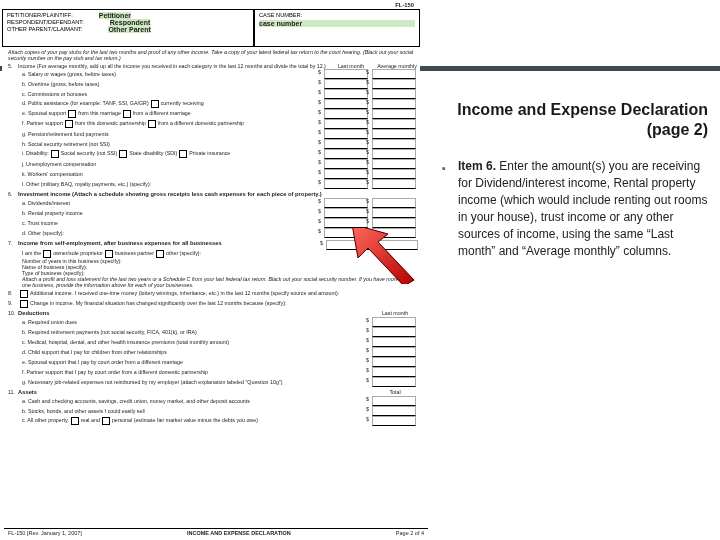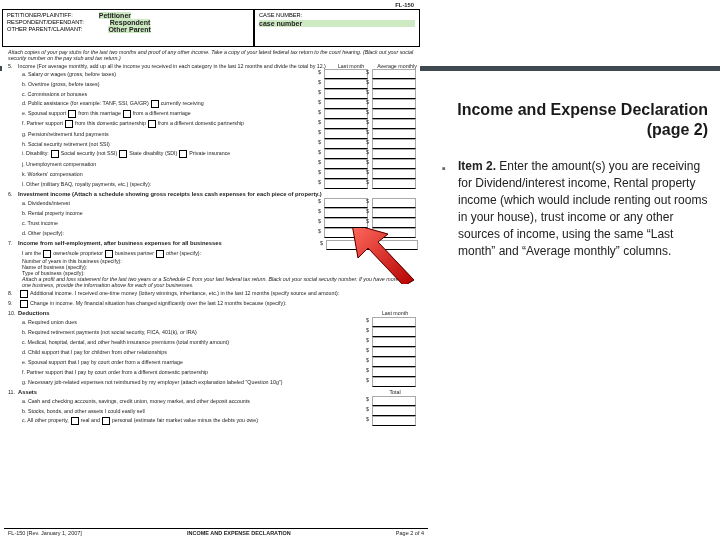--- a/index.html
+++ b/index.html
@@ -274,19 +274,19 @@
       <polygon points="86,56 50,18 60,10 24,0 30,34 40,24 76,62" fill="#7a0000" transform="translate(-4,-4)"></polygon>
       <polygon points="82,52 46,14 56,6 20,-4 26,30 36,20 72,58" fill="url(#g)" stroke="#5a0000" stroke-width="1" transform="translate(0,0)"></polygon>
     </svg>
   </div>
 
   <div class="right-col">
     <h3>Income and Expense Declaration (page 2)</h3>
     <div class="bullet">
       <span class="dot">▪</span>
       <span>
-        <b>Item 2.</b>
+        <b>Item 6.</b>
         <span>Enter the amount(s) you are receiving for Dividend/interest income, Rental property income (which would include renting out rooms in your house), trust income or any other sources of income, using the same “Last month” and “Average monthly” columns.</span>
       </span>
     </div>
   </div>
 
 </div>
 
 </body></html>

